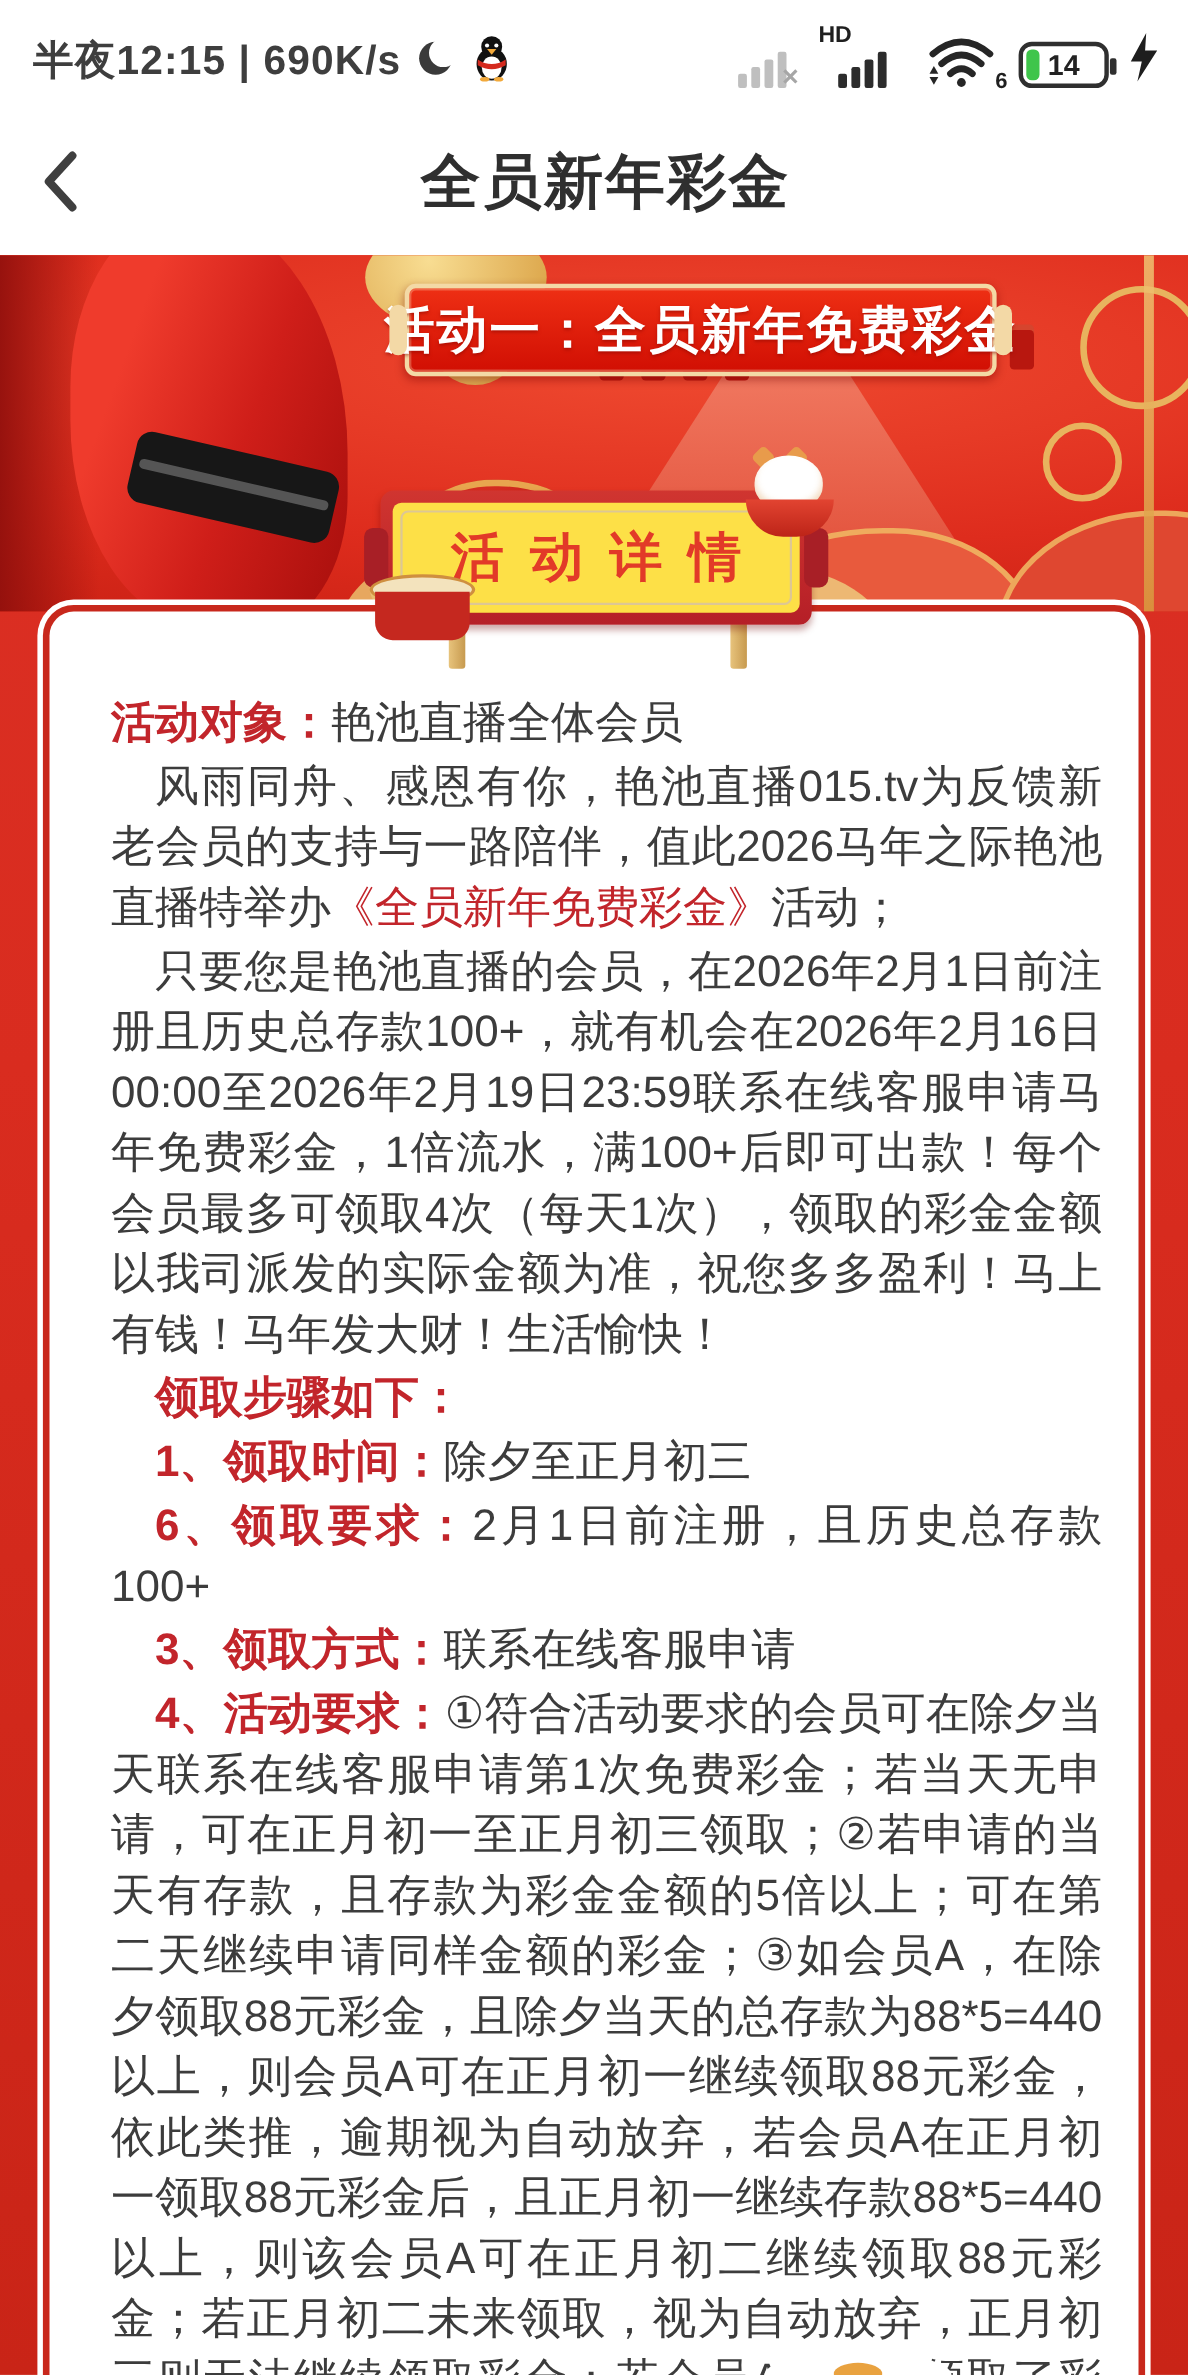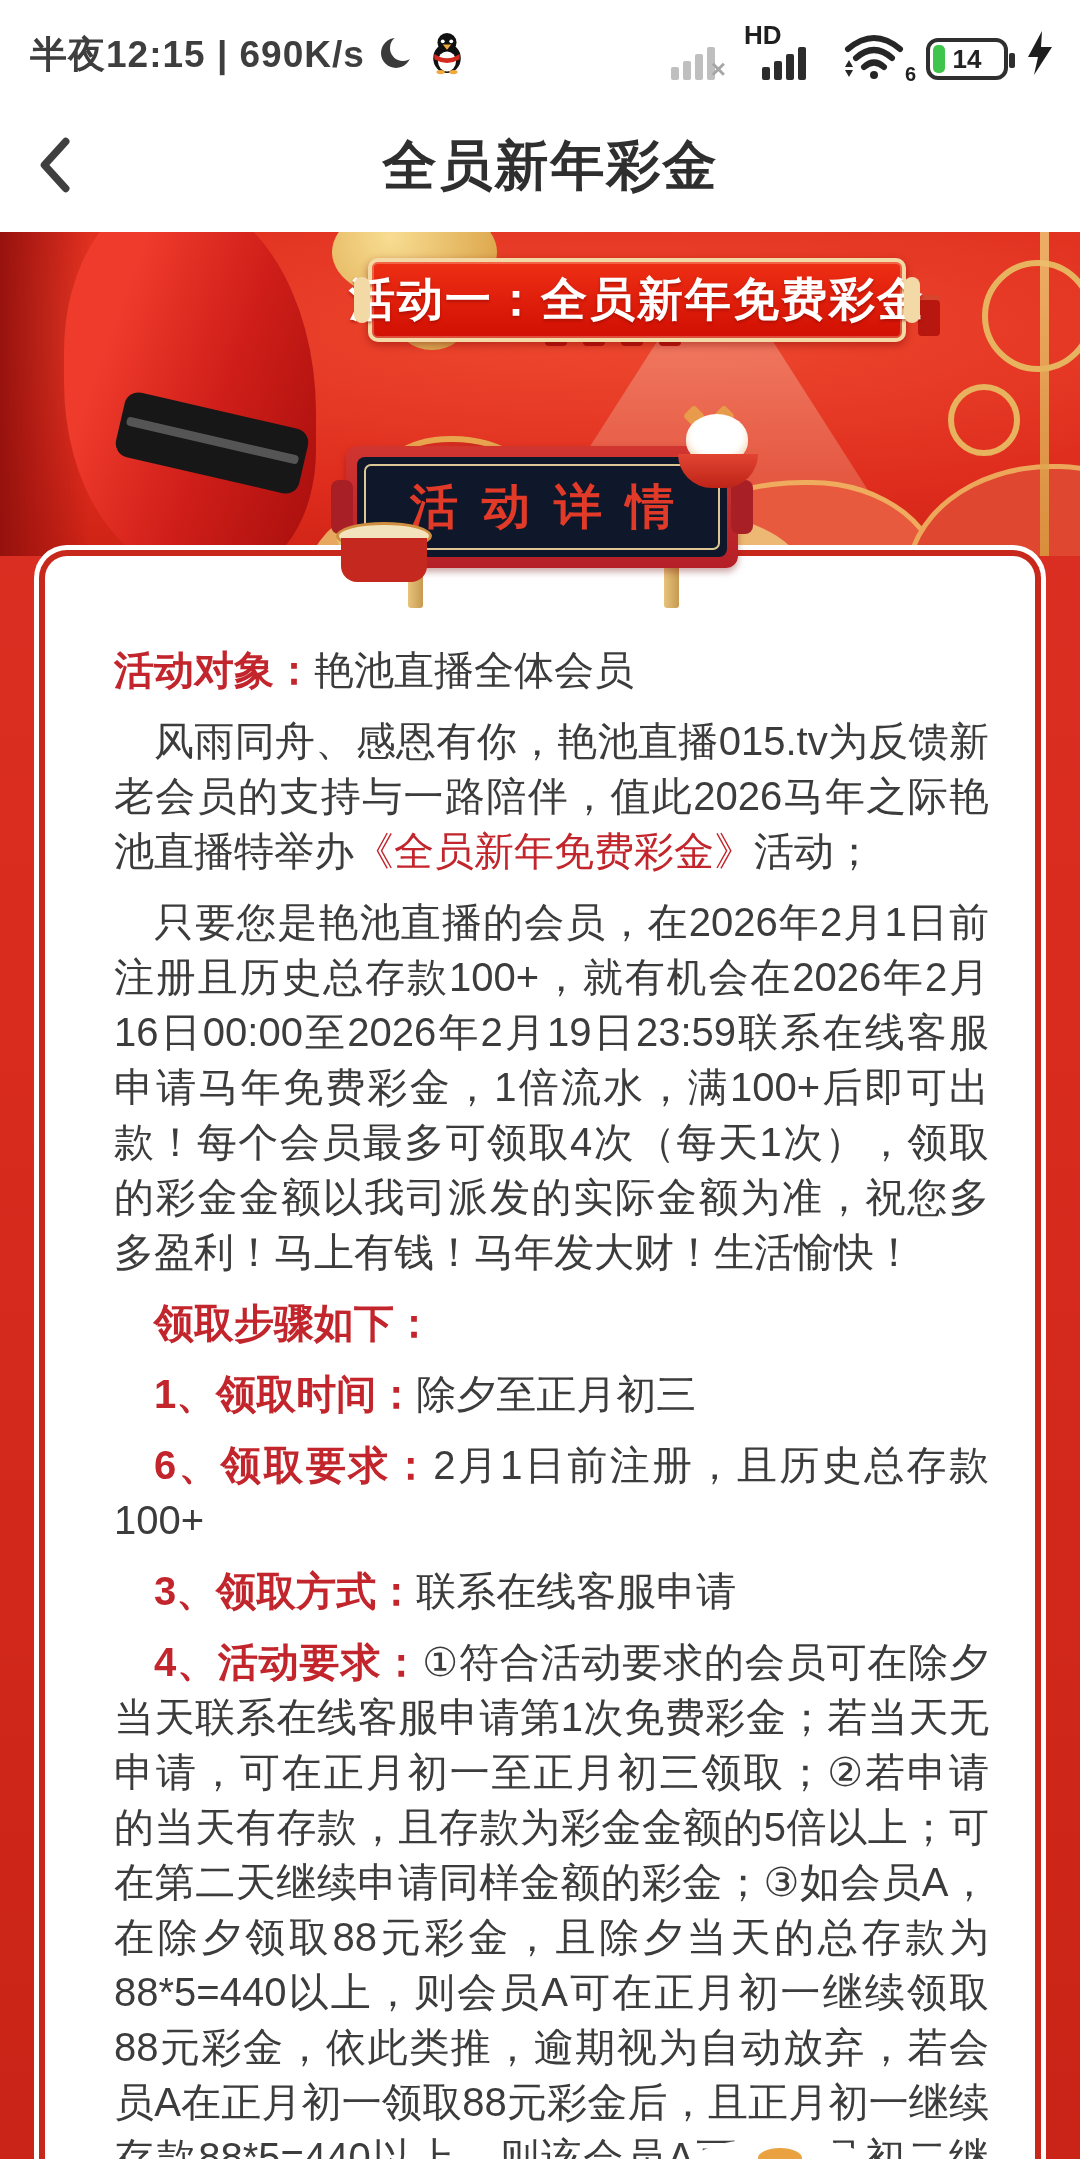--- a/index.html
+++ b/index.html
@@ -21,21 +21,21 @@
   .sb-time { font-size:37px; font-weight:600; color:#3e3e3e; letter-spacing:1px; }
   .sb-right { display:flex; align-items:flex-end; gap:18px; padding-bottom:6px; }
   .bars { display:flex; align-items:flex-end; gap:4px; height:34px; }
   .bars i { display:block; width:8px; border-radius:2px; background:#2c2c2c; }
   .bars i:nth-child(1){height:13px;} .bars i:nth-child(2){height:19px;}
   .bars i:nth-child(3){height:26px;} .bars i:nth-child(4){height:33px;}
   .sim1 { display:flex; align-items:flex-end; }
   .sim1 .bars i { background:#bfbfbf; }
   .sim-x { font-size:26px; color:#a6a6a6; font-weight:700; margin-left:-4px; line-height:22px; }
   .hd-group { position:relative; width:80px; height:56px; }
-  .hd-label { position:absolute; top:-4px; left:0; font-size:26px; font-weight:700; color:#1f1f1f; }
+  .hd-label { position:absolute; top:-4px; left:0; font-size:21px; font-weight:700; color:#1f1f1f; }
   .hd-group .bars { position:absolute; bottom:0; left:18px; }
   .wifi { position:relative; width:66px; height:50px; }
   .wifi-num { position:absolute; right:-8px; bottom:-6px; font-size:20px; font-weight:700; color:#1f1f1f; }
   .battery { position:relative; width:82px; height:42px; border:4px solid #2f2f2f; border-radius:12px;
              display:flex; align-items:center; justify-content:center; background:#fff; }
   .battery-fill { position:absolute; left:3px; top:3px; bottom:3px; width:12px; background:#3fc54b; border-radius:5px; }
   .battery-num { position:relative; font-size:26px; font-weight:600; color:#222; }
   .battery-nub { position:absolute; right:-11px; top:11px; width:6px; height:15px; background:#2f2f2f; border-radius:2px; }
 
   
@@ -108,32 +108,32 @@
   .card {
     position:absolute; left:45px; top:556px; width:990px; height:1620px;
     background:#fff; border-radius:22px 22px 0 0; z-index:2;
     box-shadow:0 0 0 6px #c8281c, 0 0 0 11px #ffffff;
   }
   .content {
     padding:71px 30px 0 53px;
     font-size:40px; line-height:55px; color:#3c3c3c;
     text-align:justify; font-weight:500;
   }
-  .content p { margin:16px; }
+  .content p { margin:3px; }
   .ind { text-indent:40px; }
   .red { color:#c2252b; }
   .b { font-weight:700; }
 
   
   .sign { position:absolute; left:346px; top:446px; width:392px; height:122px; z-index:5; }
   .sign-frame { position:absolute; inset:0; background:linear-gradient(180deg,#d03530,#b51f27);
     border-radius:12px; box-shadow:0 4px 7px rgba(110,0,0,.35); }
   .sign-tab { position:absolute; top:34px; width:22px; height:54px; background:#a81f26; border-radius:8px; }
   .sign-tab.left { left:-15px; } .sign-tab.right { right:-15px; }
-  .sign-panel { position:absolute; inset:11px; background:#0f172a; border-radius:8px;
+  .sign-panel { position:absolute; inset:11px; background:#fde047; border-radius:8px;
     display:flex; align-items:center; justify-content:center; }
   .sign-line { position:absolute; inset:7px; border:2px solid #ddc794; border-radius:7px; }
   .sign-text { position:relative; color:#e23a28; font-size:48px; font-weight:700;
     letter-spacing:24px; padding-left:24px; white-space:nowrap; }
   .sign-leg { position:absolute; top:118px; width:15px; height:44px; border-radius:3px;
     background:linear-gradient(90deg,#e7c37c,#c79a4f); }
   .leg-l { left:62px; } .leg-r { left:318px; }
   .sign-cat { position:absolute; right:-28px; top:-32px; width:88px; height:74px; }
   .cat-head { position:absolute; left:8px; top:0; width:62px; height:50px; background:#fff;
     border-radius:50% 50% 45% 45%; box-shadow:inset 0 -5px 7px rgba(220,160,90,.4); }

